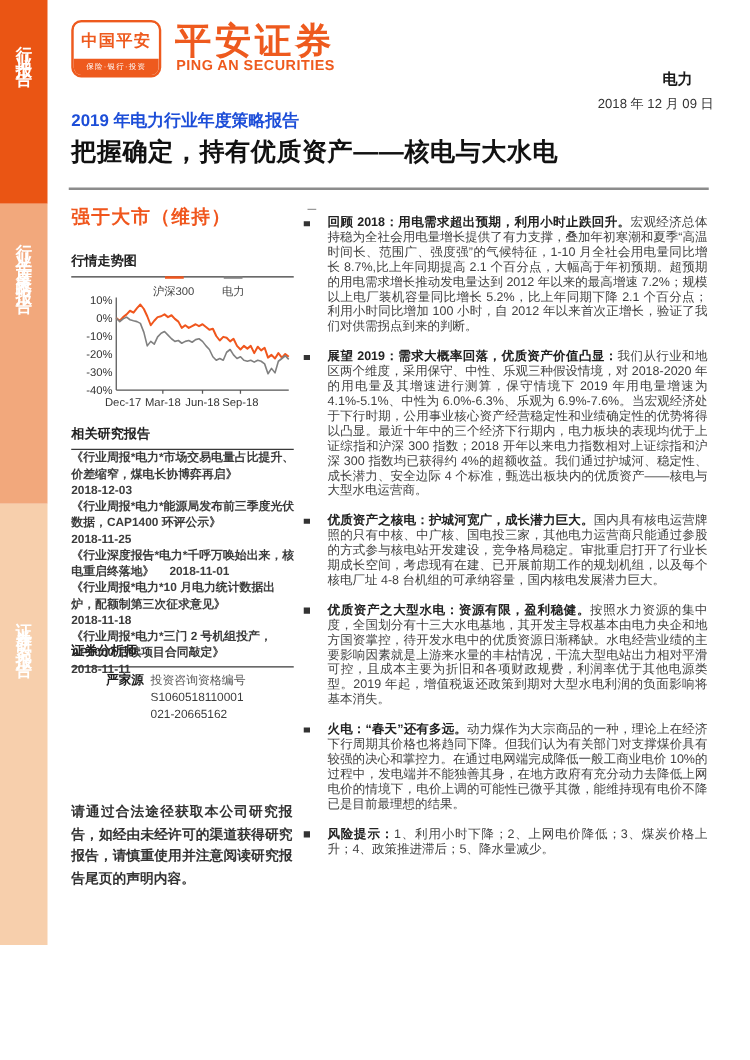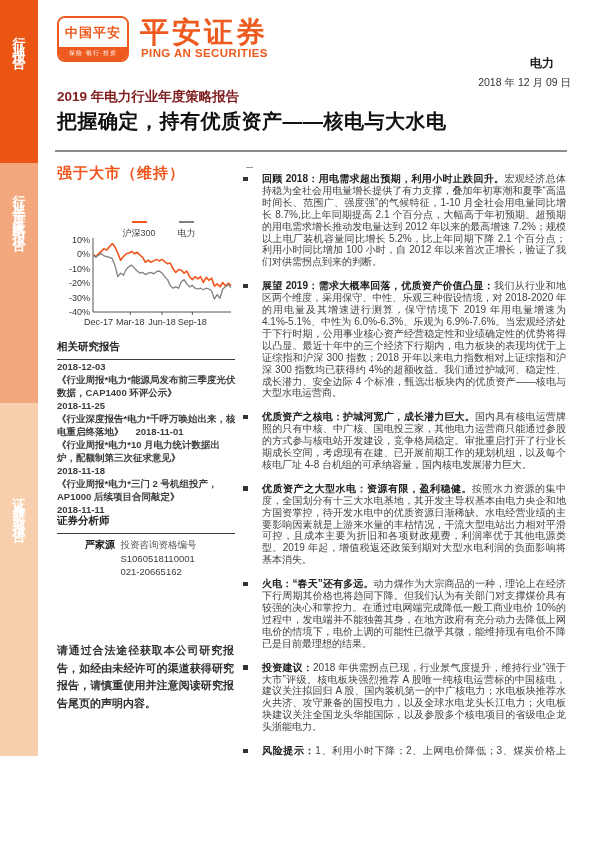--- a/index.html
+++ b/index.html
@@ -23,21 +23,21 @@
   .logo-top{flex:1;background:#fff;display:flex;align-items:center;justify-content:center;
     color:#EE5A1E;font-weight:bold;font-size:13px;letter-spacing:1px;}
   .logo-bottom{height:13px;background:#EE5A1E;display:flex;align-items:center;justify-content:center;
     color:#fff;font-size:6px;letter-spacing:1px;}
   .brand-cn{position:absolute;left:140px;top:13px;color:#EE5A1E;font-weight:bold;
     font-size:29px;letter-spacing:3px;}
   .brand-en{position:absolute;left:141px;top:47px;color:#EE5A1E;font-weight:bold;
     font-size:11.5px;letter-spacing:0.4px;}
   .industry{position:absolute;right:46px;top:55px;font-size:12px;font-weight:bold;color:#1a1a1a;}
   .date{position:absolute;right:29px;top:76px;font-size:10.5px;color:#333;}
-  .report-type{position:absolute;left:57px;top:88px;font-size:13.5px;font-weight:bold;color:#7f1d1d;}
+  .report-type{position:absolute;left:57px;top:88px;font-size:13.5px;font-weight:bold;color:#1d4ed8;}
   .main-title{position:absolute;left:57px;top:108px;font-size:20px;font-weight:bold;color:#111;letter-spacing:0.5px;}
   .title-rule{position:absolute;left:55px;top:150px;width:512px;border-top:2px solid #8c8c8c;}
   .stray-dash{position:absolute;left:246px;top:167px;width:7px;height:1px;background:#9a9a9a;}
 
   
   .rating{position:absolute;left:57px;top:164px;font-size:15px;font-weight:bold;color:#F0561D;letter-spacing:1px;}
   .panel-title{position:absolute;left:57px;width:178px;font-size:10.5px;font-weight:bold;color:#222;
     border-bottom:1.5px solid #3a3a3a;padding-bottom:5px;}
   .pt-chart{top:202px;}
   .pt-reports{top:340px;}
@@ -102,20 +102,21 @@
 
   <div class="industry">电力</div>
   <div class="date">2018 年 12 月 09 日</div>
   <div class="report-type">2019 年电力行业年度策略报告</div>
   <div class="main-title">把握确定，持有优质资产——核电与大水电</div>
   <div class="title-rule"></div>
   <div class="stray-dash"></div>
 
   <div class="rating">强于大市（维持）</div>
 
+  <div class="panel-title pt-chart">行情走势图</div>
   <div class="chart-box">
     <div class="chart-legend" id="chart-legend">
         <span class="leg">
           <span class="sw" style="background: rgb(240, 86, 29);"></span>
           <span>沪深300</span>
         </span>
         <span class="leg">
           <span class="sw" style="background: rgb(128, 128, 128);"></span>
           <span>电力</span>
         </span>
@@ -136,21 +137,21 @@
         <text x="105" y="89" text-anchor="middle" class="xtick">Jun-18</text>
         <line x1="135.36" y1="76" x2="135.36" y2="79" stroke="#555" stroke-width="1"></line>
         <text x="135.36" y="89" text-anchor="middle" class="xtick">Sep-18</text>
         <polyline points="36.0,18.4 38.8,20.6 41.5,17.7 44.3,15.5 47.0,12.6 49.8,14.1 52.6,10.5 55.3,7.6 58.1,11.2 60.8,17.0 63.6,24.2 66.4,20.6 69.1,17.7 71.9,17.0 74.6,15.5 77.4,17.7 80.2,16.2 82.9,19.1 85.7,21.3 88.4,26.3 91.2,24.2 94.0,26.3 96.7,24.9 99.5,23.4 102.2,24.9 105.0,23.4 107.8,25.6 110.5,27.8 113.3,27.0 116.0,32.8 118.8,36.4 121.6,33.5 124.3,34.2 127.1,37.1 129.8,35.0 132.6,40.7 135.4,43.6 138.1,40.7 140.9,42.9 143.6,40.7 146.4,46.5 149.2,41.4 151.9,44.3 154.7,42.2 157.4,50.1 160.2,47.9 163.0,50.8 165.7,46.5 168.5,50.1 171.2,47.2 174.0,49.4" fill="none" stroke="#F0561D" stroke-width="1.6" stroke-linejoin="round"></polyline>
         <polyline points="36.0,18.4 38.8,21.3 41.5,19.1 44.3,17.7 47.0,19.8 49.8,20.6 52.6,21.3 55.3,22.7 58.1,29.9 60.8,40.7 63.6,37.1 66.4,39.3 69.1,33.5 71.9,30.6 74.6,29.2 77.4,32.1 80.2,35.0 82.9,37.1 85.7,36.4 88.4,38.6 91.2,37.1 94.0,36.4 96.7,37.8 99.5,35.7 102.2,35.0 105.0,37.1 107.8,40.7 110.5,43.6 113.3,49.4 116.0,52.2 118.8,50.8 121.6,52.2 124.3,45.8 127.1,43.6 129.8,47.9 132.6,50.8 135.4,49.4 138.1,52.2 140.9,53.0 143.6,52.2 146.4,53.7 149.2,52.2 151.9,53.0 154.7,55.1 157.4,63.0 160.2,58.7 163.0,62.3 165.7,53.0 168.5,50.8 171.2,48.6 174.0,51.5" fill="none" stroke="#808080" stroke-width="1.3" stroke-linejoin="round"></polyline>
       </svg>
   </div>
 
   <div class="panel-title pt-reports">相关研究报告</div>
   <div class="reports" id="reports">
-      <div class="report-item"><div class="rep-date">2018-12-03</div></div>
+      <div class="report-item"><span>《行业周报*电力*市场交易电量占比提升、价差缩窄，煤电长协博弈再启》</span><div class="rep-date">2018-12-03</div></div>
       <div class="report-item"><span>《行业周报*电力*能源局发布前三季度光伏数据，CAP1400 环评公示》</span><div class="rep-date">2018-11-25</div></div>
       <div class="report-item"><span>《行业深度报告*电力*千呼万唤始出来，核电重启终落地》</span><span class="rep-date-inline">2018-11-01</span></div>
       <div class="report-item"><span>《行业周报*电力*10 月电力统计数据出炉，配额制第三次征求意见》</span><div class="rep-date">2018-11-18</div></div>
       <div class="report-item"><span>《行业周报*电力*三门 2 号机组投产，AP1000 后续项目合同敲定》</span><div class="rep-date">2018-11-11</div></div>
     </div>
 
   <div class="panel-title pt-analyst">证券分析师</div>
   <div class="analyst">
     <div class="row">
       <div class="name">严家源</div>
@@ -163,19 +164,18 @@
   </div>
 
   <div class="disclaimer">请通过合法途径获取本公司研究报告，如经由未经许可的渠道获得研究报告，请慎重使用并注意阅读研究报告尾页的声明内容。</div>
 
   <section class="main-col" id="paragraphs">
       <div class="para"><span class="bullet-sq"></span><b class="lead">回顾 2018：用电需求超出预期，利用小时止跌回升。</b><span>宏观经济总体持稳为全社会用电量增长提供了有力支撑，叠加年初寒潮和夏季“高温时间长、范围广、强度强”的气候特征，1-10 月全社会用电量同比增长 8.7%,比上年同期提高 2.1 个百分点，大幅高于年初预期。超预期的用电需求增长推动发电量达到 2012 年以来的最高增速 7.2%；规模以上电厂装机容量同比增长 5.2%，比上年同期下降 2.1 个百分点；利用小时同比增加 100 小时，自 2012 年以来首次正增长，验证了我们对供需拐点到来的判断。</span></div>
       <div class="para"><span class="bullet-sq"></span><b class="lead">展望 2019：需求大概率回落，优质资产价值凸显：</b><span>我们从行业和地区两个维度，采用保守、中性、乐观三种假设情境，对 2018-2020 年的用电量及其增速进行测算，保守情境下 2019 年用电量增速为 4.1%-5.1%、中性为 6.0%-6.3%、乐观为 6.9%-7.6%。当宏观经济处于下行时期，公用事业核心资产经营稳定性和业绩确定性的优势将得以凸显。最近十年中的三个经济下行期内，电力板块的表现均优于上证综指和沪深 300 指数；2018 开年以来电力指数相对上证综指和沪深 300 指数均已获得约 4%的超额收益。我们通过护城河、稳定性、成长潜力、安全边际 4 个标准，甄选出板块内的优质资产——核电与大型水电运营商。</span></div>
       <div class="para"><span class="bullet-sq"></span><b class="lead">优质资产之核电：护城河宽广，成长潜力巨大。</b><span>国内具有核电运营牌照的只有中核、中广核、国电投三家，其他电力运营商只能通过参股的方式参与核电站开发建设，竞争格局稳定。审批重启打开了行业长期成长空间，考虑现有在建、已开展前期工作的规划机组，以及每个核电厂址 4-8 台机组的可承纳容量，国内核电发展潜力巨大。</span></div>
       <div class="para"><span class="bullet-sq"></span><b class="lead">优质资产之大型水电：资源有限，盈利稳健。</b><span>按照水力资源的集中度，全国划分有十三大水电基地，其开发主导权基本由电力央企和地方国资掌控，待开发水电中的优质资源日渐稀缺。水电经营业绩的主要影响因素就是上游来水量的丰枯情况，干流大型电站出力相对平滑可控，且成本主要为折旧和各项财政规费，利润率优于其他电源类型。2019 年起，增值税返还政策到期对大型水电利润的负面影响将基本消失。</span></div>
       <div class="para"><span class="bullet-sq"></span><b class="lead">火电：“春天”还有多远。</b><span>动力煤作为大宗商品的一种，理论上在经济下行周期其价格也将趋同下降。但我们认为有关部门对支撑煤价具有较强的决心和掌控力。在通过电网端完成降低一般工商业电价 10%的过程中，发电端并不能独善其身，在地方政府有充分动力去降低上网电价的情境下，电价上调的可能性已微乎其微，能维持现有电价不降已是目前最理想的结果。</span></div>
-      <div class="para"><span class="bullet-sq"></span><b class="lead">投资建议：</b><span>2018 年供需拐点已现，行业景气度提升，维持行业“强于大市”评级。核电板块强烈推荐 A 股唯一纯核电运营标的中国核电，建议关注拟回归 A 股、国内装机第一的中广核电力；水电板块推荐水火共济、攻守兼备的国投电力，以及全球水电龙头长江电力；火电板块建议关注全国龙头华能国际，以及参股多个核电项目的省级电企龙头浙能电力。</span></div>
       <div class="para"><span class="bullet-sq"></span><b class="lead">风险提示：</b><span>1、利用小时下降；2、上网电价降低；3、煤炭价格上升；4、政策推进滞后；5、降水量减少。</span></div>
     </section>
 
   <div class="bottom-rule"></div>
   <div class="footer-note">请务必阅读正文后免责条款</div>
 </div>
 
 </body></html>

